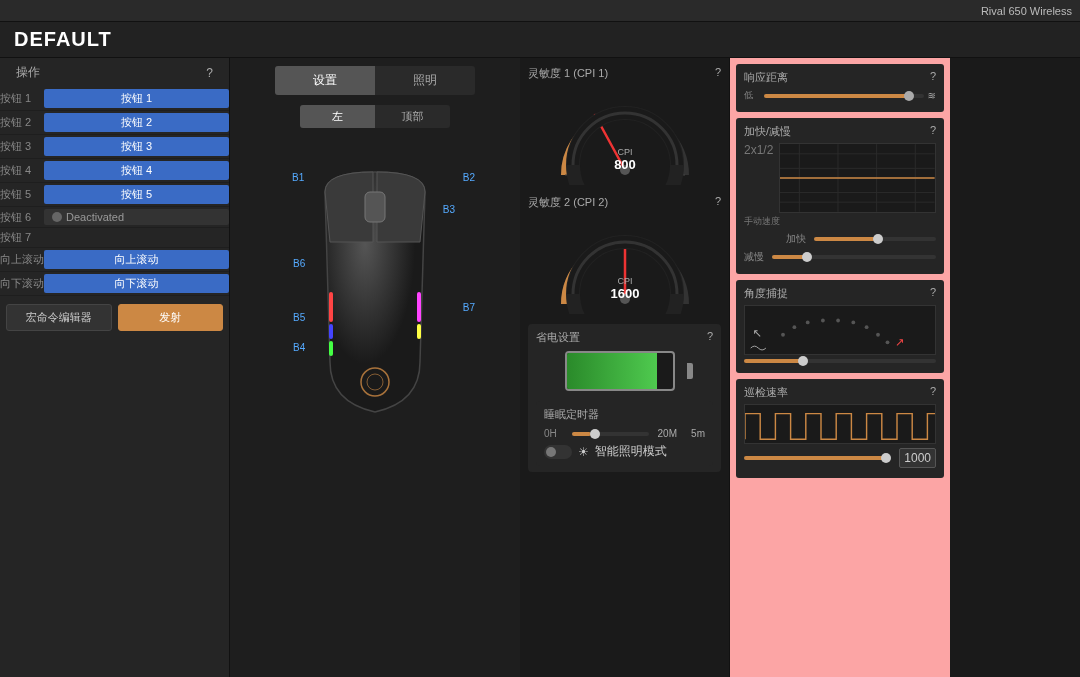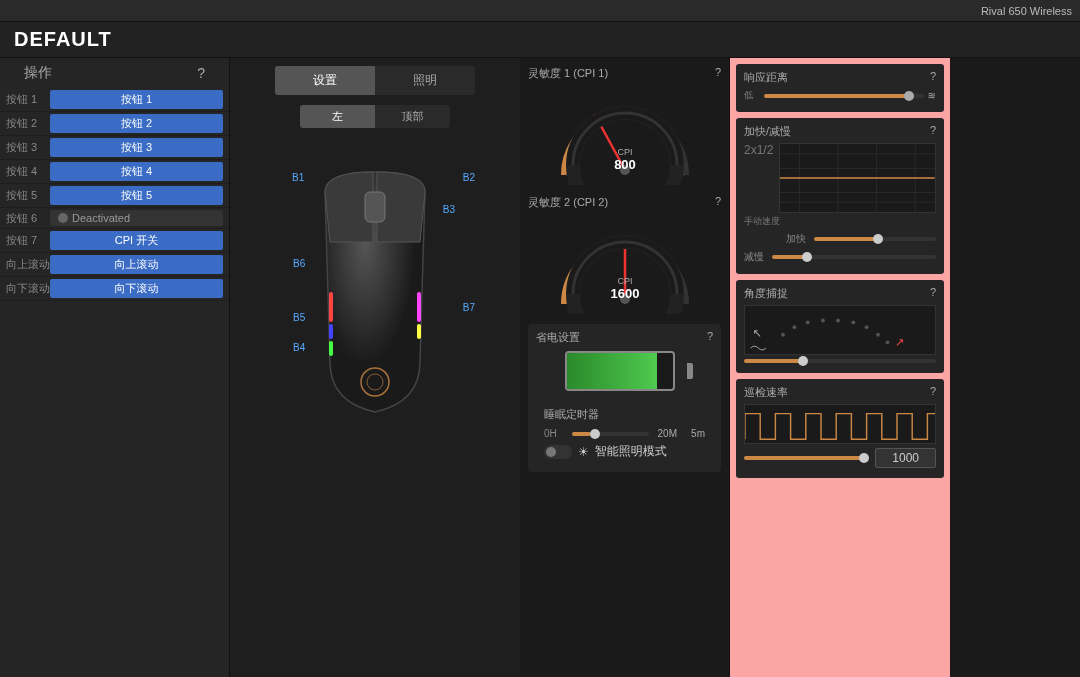--- a/index.html
+++ b/index.html
@@ -44,28 +44,28 @@
       width: 230px;
       background: #252525;
       border-right: 1px solid #111;
       padding: 0;
       flex-shrink: 0;
     }
     #left-panel .section-header {
       display: flex;
       justify-content: space-between;
       align-items: center;
-      padding: 6px 24px;
+      padding: 6px 16px;
       color: #aaa;
-      font-size: 14px;
+      font-size: 12px;
     }
     .btn-row {
       display: flex;
       align-items: center;
-      padding: 2px 6px;
+      padding: 2px 0;
       border-bottom: 1px solid #1e1e1e;
     }
     .btn-label {
       color: #888;
       width: 44px;
       font-size: 11px;
       flex-shrink: 0;
     }
     .btn-value {
       background: #3a6bc5;
@@ -404,31 +404,38 @@
     </div>
     <div class="btn-row">
       <span class="btn-label">按钮 6</span>
       <span class="btn-value deactivated">
         <span class="circle-icon"></span>
         <span>Deactivated</span>
       </span>
     </div>
     <div class="btn-row">
       <span class="btn-label">按钮 7</span>
-      <span class="btn-value">CPI 开关</span>
     </div>
     <div class="btn-row">
       <span class="btn-label">向上滚动</span>
       <span class="btn-value">向上滚动</span>
     </div>
     <div class="btn-row">
       <span class="btn-label">向下滚动</span>
       <span class="btn-value">向下滚动</span>
     </div>
 
+    <div id="bottom-buttons">
+      <div class="bottom-btn">
+        <span>宏命令编辑器</span>
+      </div>
+      <div class="bottom-btn" style="background:#c84;color:#fff;border-color:#c84;">
+        <span>发射</span>
+      </div>
+    </div>
   </div>
 
   <div id="middle-panel">
     <div class="tab-bar">
       <div class="tab active">
         <span>设置</span>
       </div>
       <div class="tab">
         <span>照明</span>
       </div>
@@ -692,21 +699,21 @@
         <svg width="100%" height="40" viewBox="0 0 200 40">
 
           <polyline points="0,35 0,8 16,8 16,35 32,35 32,8 48,8 48,35 64,35 64,8 80,8 80,35 96,35 96,8 112,8 112,35 128,35 128,8 144,8 144,35 160,35 160,8 176,8 176,35 192,35 192,8 200,8" fill="none" stroke="#c84" stroke-width="1.5"></polyline>
         </svg>
       </div>
       <div class="slider-row" style="margin-top:4px;">
         <div class="slider-track" style="flex:1;">
           <div class="slider-fill" style="width:95%"></div>
           <div class="slider-thumb" style="left:93%"></div>
         </div>
-        <div style="background:#333;border:1px solid #555;padding:2px 16px;border-radius:2px;margin-left:4px;min-width:36px;text-align:center;">
+        <div style="background:#333;border:1px solid #555;padding:2px 4px;border-radius:2px;margin-left:4px;min-width:36px;text-align:center;">
           <span>1000</span>
         </div>
       </div>
     </div>
 
   </div>
 
 </div>
 
 </body></html>

